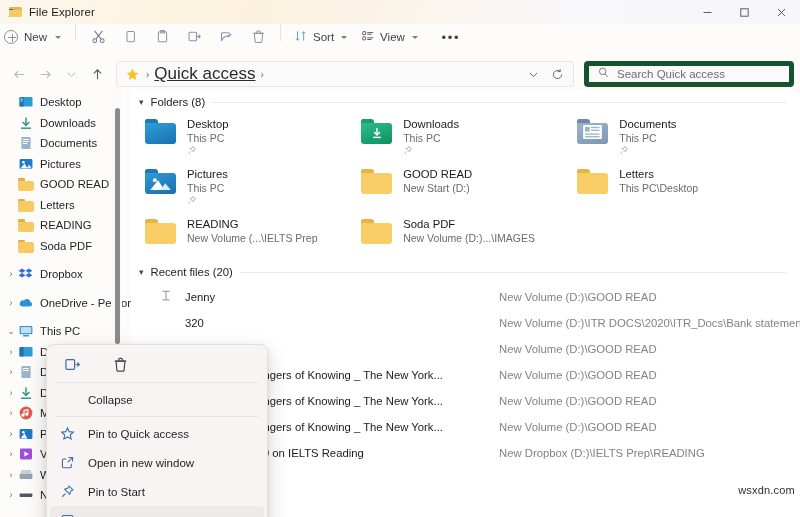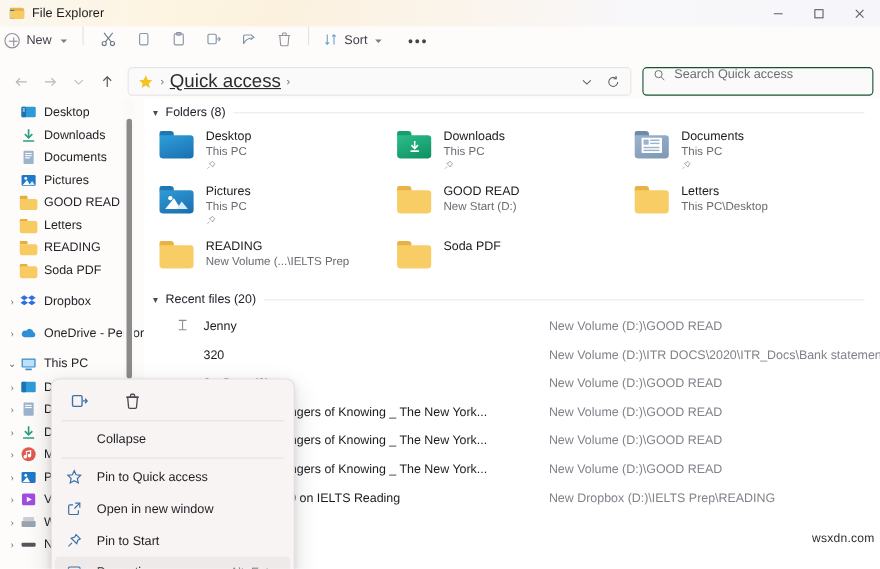--- a/index.html
+++ b/index.html
@@ -52,21 +52,21 @@
     flex: 0 0 auto; width: 458px; height:26px; margin-left:6px; background:#fbfafa;
     border:1px solid #e6e5e5; border-radius:4px; display:flex; align-items:center; padding:0 4px;
   }
   .crumbstar { width:15px; height:15px; margin-left:4px; margin-right:3px; position:relative;}
   .crumb-text { font-size:17px; color:#2b2b2f; padding:0 2px;text-decoration:underline; }
   .chev-sep { color:#6d6d75; font-size:10px; margin:0 3px; }
   .addr-spacer { flex:1; }
   .addr-drop, .addr-refresh { width:24px; height:24px; display:flex; align-items:center; justify-content:center; color:#5a5a62; }
   .searchbox {
     margin-left:10px; flex:1; height:26px; margin-right:6px; background:#fbfafa;
-    border:1px solid #14532d; border-radius:4px; display:flex; padding:0 8px; gap:7px;
+    border:5px solid #14532d; border-radius:4px; display:flex; align-items:center; padding:0 8px; gap:7px;
   }
   .search-ph { font-size:11.5px; color:#6b6b73; }
 
   
   .body { display:flex; height: calc(517px - 24px - 34px - 32px); position:relative; }
 
   
   .sidebar { width:131px; background:#fdfcfb; position:relative; overflow:hidden; flex:0 0 131px; }
   .sb-scroll { position:absolute; inset:0; padding-top:2px; }
   .sb-row { height:20.5px; display:flex; align-items:center; font-size:11.3px; color:#1f1f24; white-space:nowrap; padding-left:4px; }
@@ -236,20 +236,34 @@
           <line x1="4" y1="2.8" x2="4" y2="12.8"></line>
             <polyline points="2.2,11 4,12.9 5.8,11"></polyline>
           <line x1="11" y1="13.2" x2="11" y2="3.2"></line>
             <polyline points="9.2,5 11,3.1 12.8,5"></polyline>
         </svg>
       </span>
       <span class="tb-label">Sort</span>
       <span class="caret"></span>
     </div>
 
+    <div class="tbtn">
+      <span>
+        <svg width="14" height="14" viewBox="0 0 16 16" fill="none" stroke="#5a5a62" stroke-width="1.1">
+          <rect x="2" y="3" width="3.4" height="3.4" rx="0.6"></rect>
+          <rect x="2" y="9" width="3.4" height="3.4" rx="0.6"></rect>
+          <line x1="7.2" y1="4.1" x2="14" y2="4.1"></line>
+            <line x1="7.2" y1="6" x2="12" y2="6"></line>
+          <line x1="7.2" y1="10.1" x2="14" y2="10.1"></line>
+            <line x1="7.2" y1="12" x2="12" y2="12"></line>
+        </svg>
+      </span>
+      <span class="tb-label">View</span>
+      <span class="caret"></span>
+    </div>
 
     <div class="tbtn icononly" style="margin-left:10px">
       <span class="dots">•••</span>
     </div>
   </div>
 
   <div class="addrrow">
     <div class="navbtn dis">
       <svg width="15" height="15" viewBox="0 0 16 16" fill="none" stroke="currentColor" stroke-width="1.15">
         <line x1="3" y1="8" x2="13" y2="8"></line>
@@ -652,20 +666,21 @@
           <span class="gtexts">
             <div class="gname">READING</div>
             <div class="gsub">New Volume (...\IELTS Prep</div>
           </span>
         </div>
 
         <div class="gitem">
           <span class="gicon"><span class="bigfolder byel"><span class="tab"></span><span class="bod"></span></span></span>
           <span class="gtexts">
             <div class="gname">Soda PDF</div>
+            <div class="gsub">New Volume (D:)...\IMAGES</div>
           </span>
         </div>
 
       </div>
 
       <div class="sec-head" style="padding-top:4px">
         <span class="sec-chev">▾</span>
         <span class="sec-title">Recent files (20)</span>
         <span class="sec-line"></span>
       </div>

